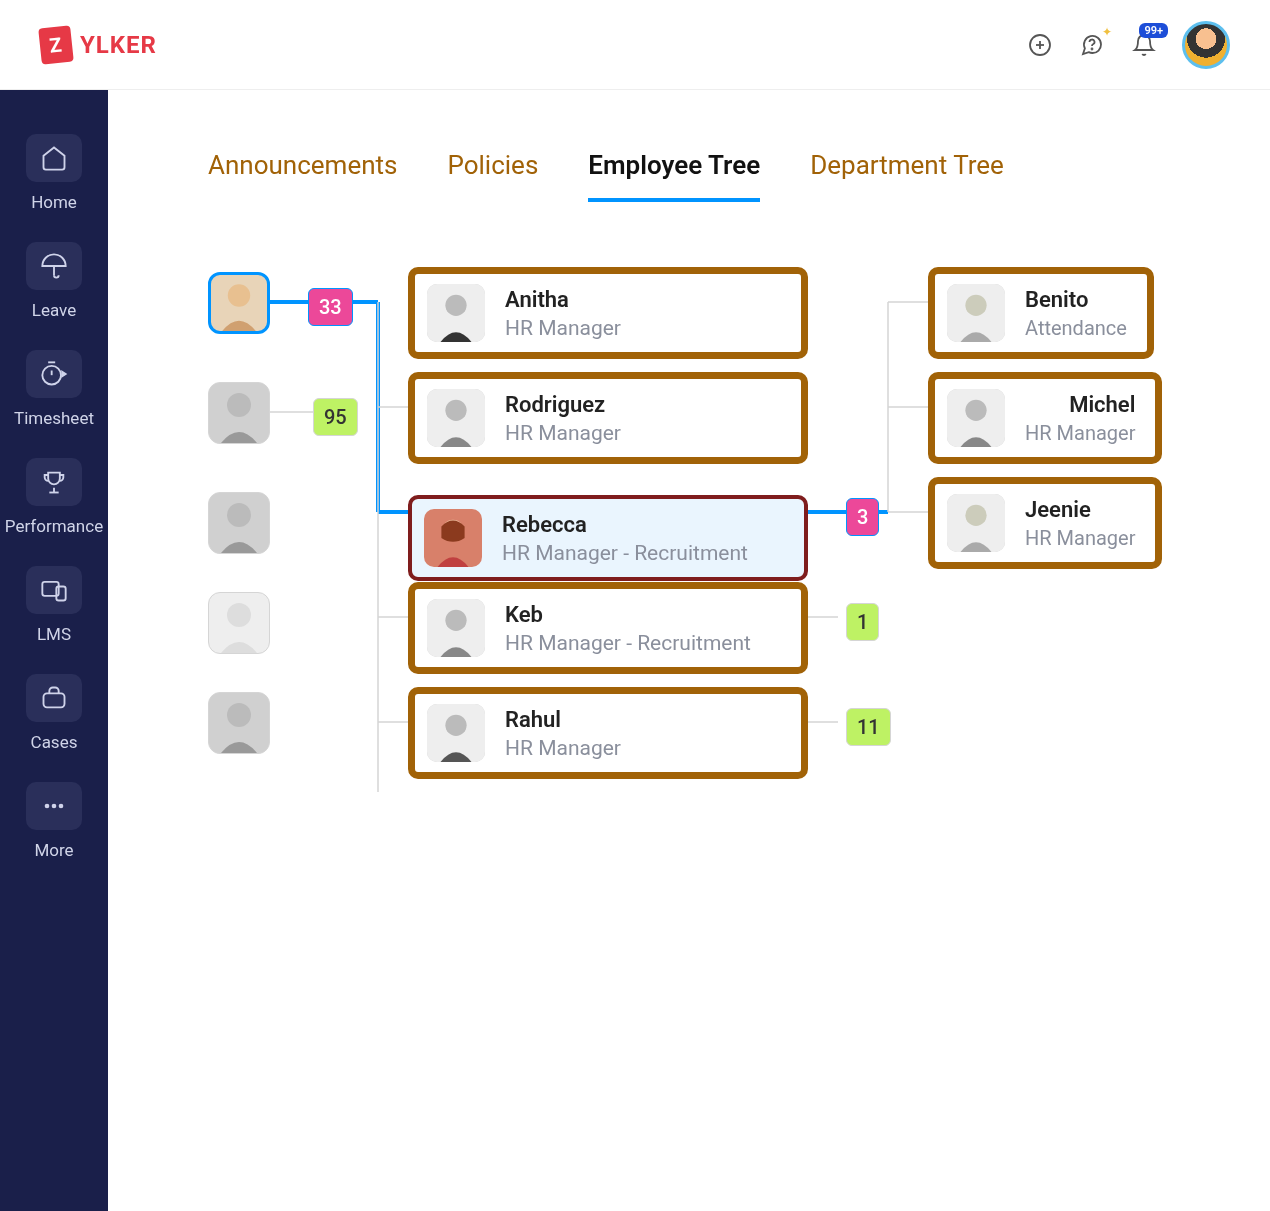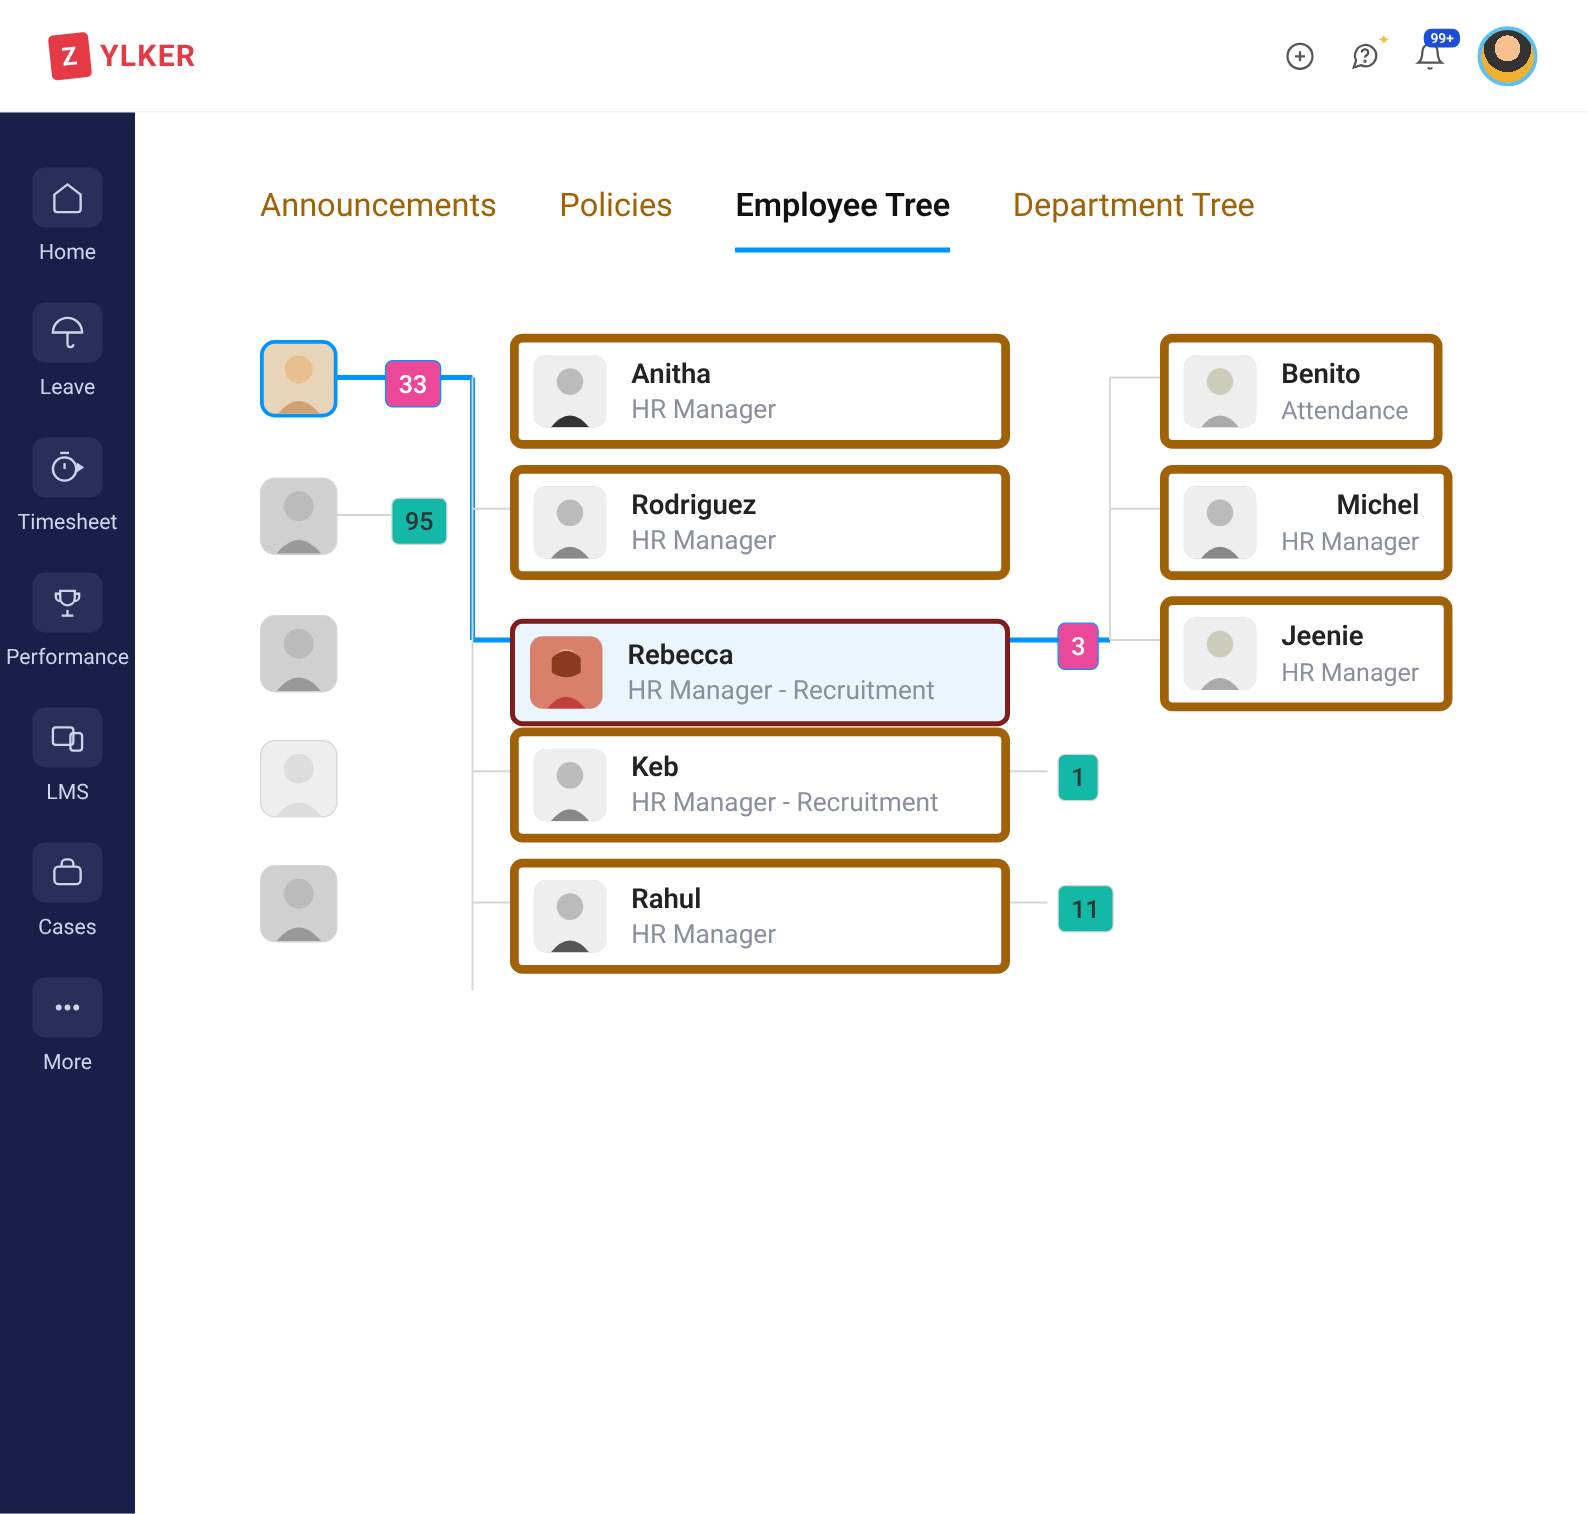--- a/index.html
+++ b/index.html
@@ -27,21 +27,21 @@
 .tabs { display: flex; gap: 50px; padding: 60px 0 20px 100px; border-bottom: none; }
 .tab { font-size: 26px; color: #a16207; cursor: pointer; padding-bottom: 18px; border-bottom: 4px solid transparent; }
 .tab.active { color: #111; font-weight: 600; border-bottom-color: #0094ff; }
 
 
 .tree { position: relative; padding: 60px 0 0 90px; }
 .av-thumb { width: 62px; height: 62px; border-radius: 12px; background: #d0d0d0; border: 1px solid #d5d5d5; margin-bottom: 48px; position: relative; overflow: hidden; }
 .av-thumb.selected { border: 3px solid #0094ff; background: #e8d4b8; }
 .av-person { position: absolute; inset: 0; display: flex; align-items: center; justify-content: center; }
 .av-person svg { width: 100%; height: 100%; }
-.count-chip { position: absolute; font-size: 20px; padding: 6px 10px; border-radius: 6px; background: #14b8a6; border: 1px solid #d5d5d5; color: #333; font-weight: 500; }
+.count-chip { position: absolute; font-size: 20px; padding: 6px 10px; border-radius: 6px; background: #bef264; border: 1px solid #d5d5d5; color: #333; font-weight: 500; }
 .count-chip.blue { background: #ec4899; color: #fff; border-color: #0094ff; }
 
 
 .card { position: absolute; display: flex; align-items: center; gap: 20px; padding: 10px 20px 10px 12px; border: 7px solid #a16207; border-radius: 10px; background: #fff; min-width: 400px; }
 .card.highlight { border: 4px solid #7f1d1d; background: #eaf5fe; margin-top: 18px; }
 .card-avatar { width: 58px; height: 58px; border-radius: 10px; background: #d0d0d0; overflow: hidden; position: relative; }
 .card-text { display: flex; flex-direction: column; gap: 4px; }
 .card-name { font-size: 22px; font-weight: 600; color: #222; }
 .card-role { font-size: 21px; color: #8a8f9c; }
 

